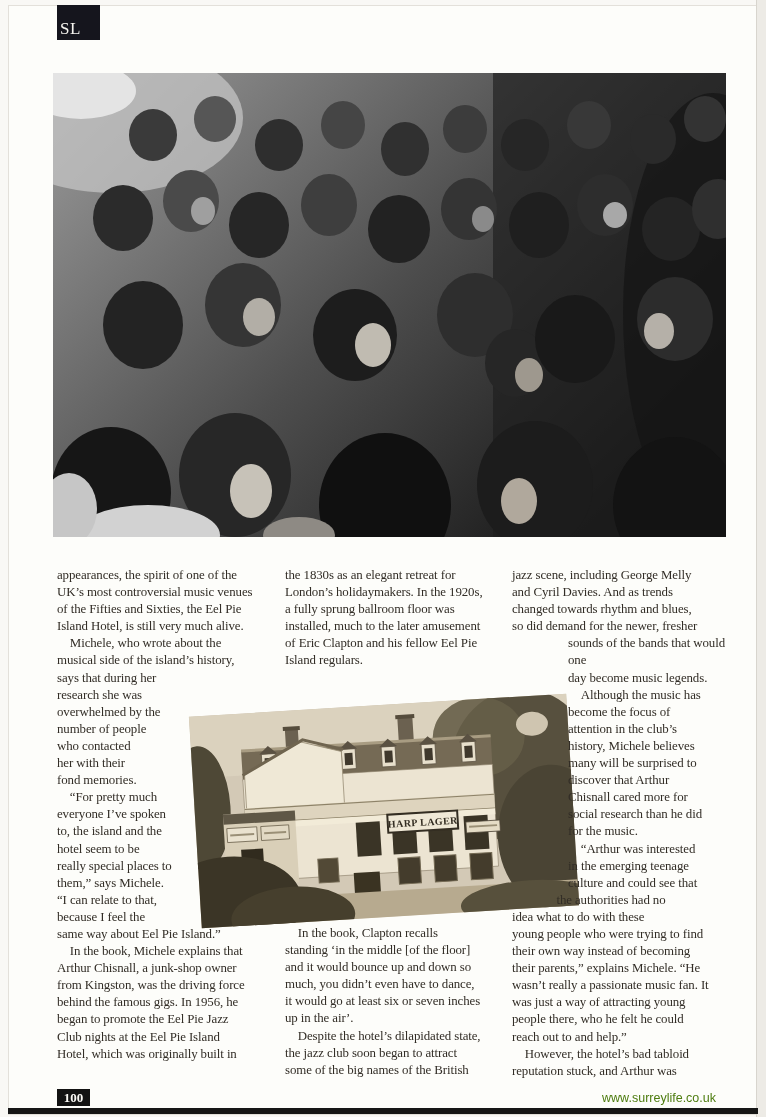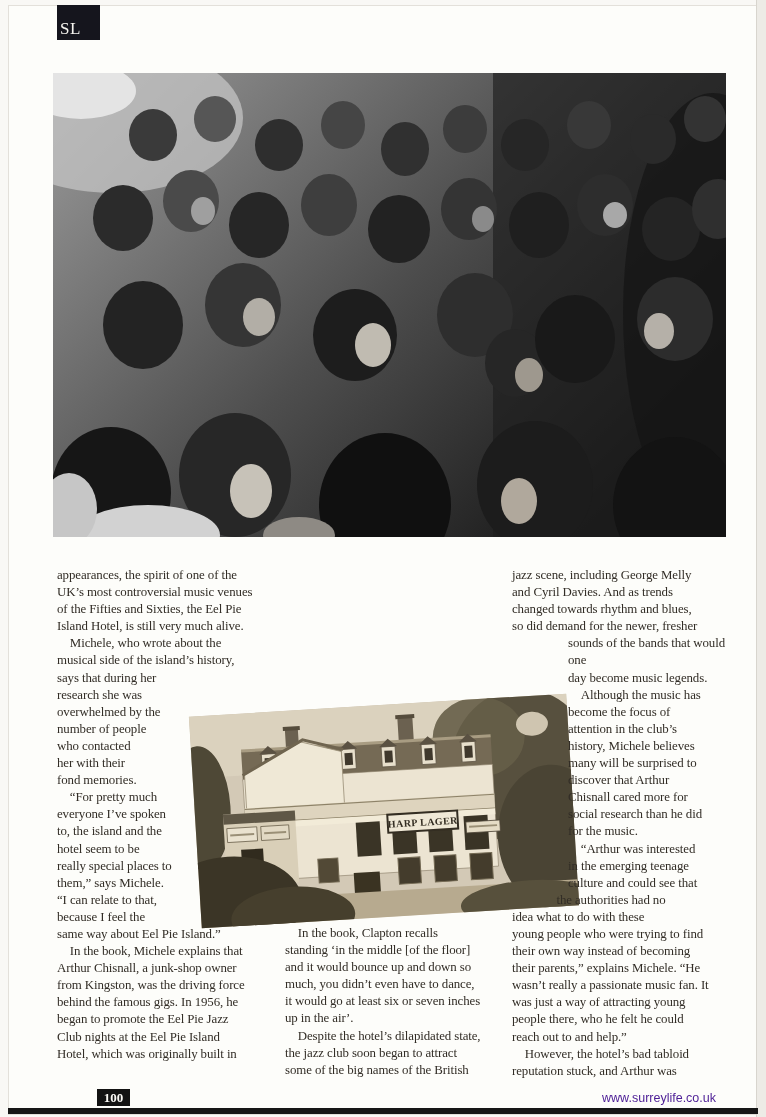--- a/index.html
+++ b/index.html
@@ -29,23 +29,23 @@
   .col3-shape{float:left;width:60px;height:336px;
       shape-outside:polygon(0 84px,52px 84px,52px 316px,16px 336px,0 336px);shape-margin:4px;}
   .bleed{position:absolute;background:rgba(198,190,172,.35);border-radius:4px;z-index:1;}
   .bleed1{left:300px;top:712px;width:178px;height:8px;}
   .bleed2{left:312px;top:727px;width:150px;height:7px;}
   .hotel-photo{position:absolute;left:195px;top:705px;width:378px;height:212px;
                transform:rotate(-3.5deg);overflow:hidden;z-index:2;background:#d3c9b6;}
   .hotel-photo svg{display:block;width:100%;height:100%;}
   .footer-pageno{position:absolute;left:57px;top:1089px;width:33px;height:17px;background:#131313;
                  color:#fbfaf6;font-family:"Liberation Serif",serif;font-weight:bold;font-size:13px;
-                 display:flex;align-items:center;justify-content:center;z-index:3;margin-left:40px;}
+                 display:flex;align-items:center;justify-content:center;z-index:3;}
   .footer-url{position:absolute;left:416px;top:1091px;width:300px;text-align:right;
-              font-family:"Liberation Sans",sans-serif;font-size:12.5px;color:#4c1d95;z-index:3;}
+              font-family:"Liberation Sans",sans-serif;font-size:12.5px;color:#4d7c0f;z-index:3;}
   .footer-bar{position:absolute;left:8px;top:1108px;width:750px;height:6px;background:#161616;z-index:3;}
 </style>
 </head>
 <body>
 
 <div id="screen">
   <div class="sheet"></div>
 
   <div class="sl-logo">
     <span>SL</span>
@@ -147,20 +147,28 @@
 “I can relate to that,
 because I feel the
 same way about Eel Pie Island.”
  In the book, Michele explains that
 Arthur Chisnall, a junk-shop owner
 from Kingston, was the driving force
 behind the famous gigs. In 1956, he
 began to promote the Eel Pie Jazz
 Club nights at the Eel Pie Island
 Hotel, which was originally built in</div>
+  </div>
+  <div class="col col2a">
+    <div class="col-text">the 1830s as an elegant retreat for
+London’s holidaymakers. In the 1920s,
+a fully sprung ballroom floor was
+installed, much to the later amusement
+of Eric Clapton and his fellow Eel Pie
+Island regulars.</div>
   </div>
   <div class="col col3">
     <div class="col3-shape"></div>
     <div class="col-text">jazz scene, including George Melly
 and Cyril Davies. And as trends
 changed towards rhythm and blues,
 so did demand for the newer, fresher
 sounds of the bands that would one
 day become music legends.
  Although the music has

